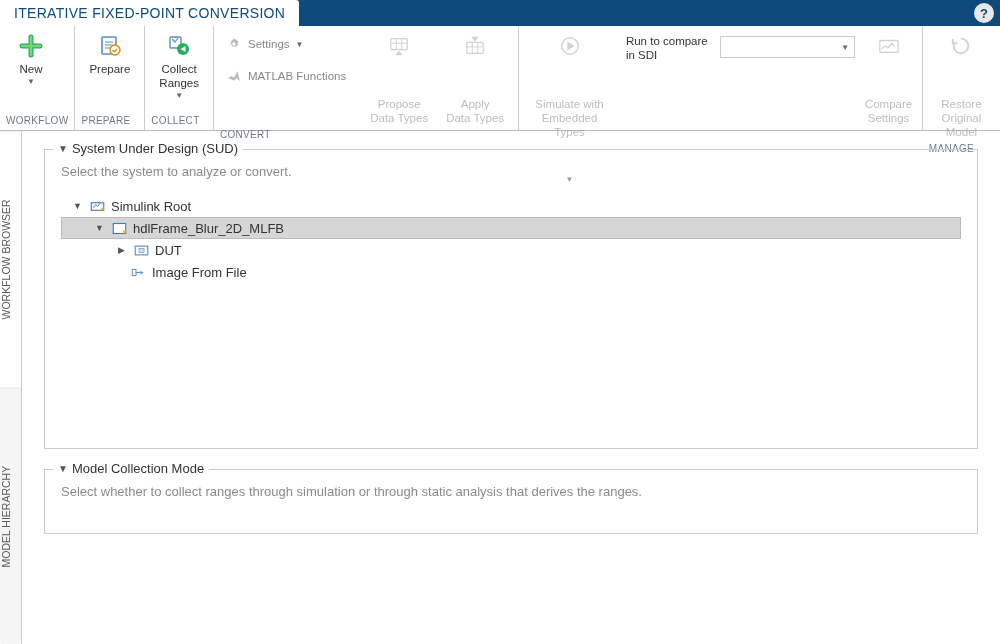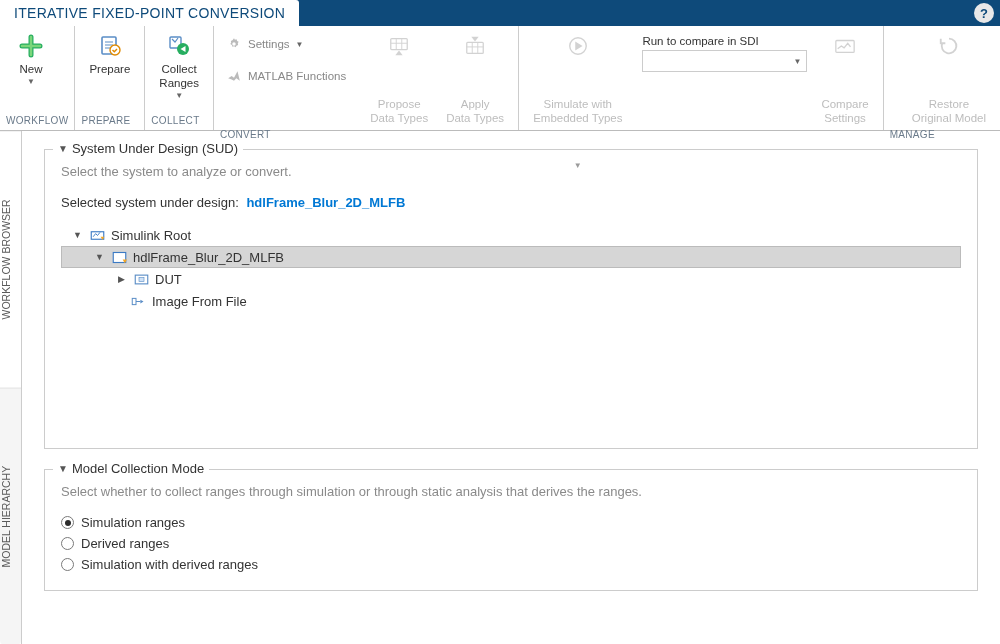--- a/index.html
+++ b/index.html
@@ -175,21 +175,21 @@
         <span class="ts-icon">
             <svg width="22" height="22" viewBox="0 0 24 24">
               <circle cx="12" cy="12" r="9" fill="none" stroke="#bbb" stroke-width="1.5"></circle>
               <path d="M9 7l8 5-8 5z" fill="#bbb"></path>
             </svg>
           </span>
         <span class="ts-btn-label muted" style="white-space:pre-line;">Simulate with
 Embedded Types</span>
         <span class="ts-arrow">▼</span>
       </div>
-      <div style="display:flex;flex-direction:column;padding:4px 4px 0 10px;">
+      <div style="display:flex;flex-direction:row;padding:4px 4px 0 10px;">
         <span class="ts-btn-label" style="text-align:left;">Run to compare in SDI</span>
         <div class="ts-dropdown">
             <span></span>
             <span class="ts-arrow">▼</span>
           </div>
       </div>
       <div class="ts-btn-lg disabled">
         <span class="ts-icon">
             <svg width="22" height="22" viewBox="0 0 24 24">
               <rect x="2" y="6" width="20" height="13" rx="1" fill="#fff" stroke="#bbb" stroke-width="1.4"></rect>
@@ -225,24 +225,20 @@
     <div class="side-tab">MODEL HIERARCHY</div>
   </div>
   <div class="content">
 
     <div class="fieldset" style="height:300px;">
       <div class="fieldset-legend">
           <span class="legend-arrow">▼</span>
           <span>System Under Design (SUD)</span>
         </div>
       <div class="fs-desc">Select the system to analyze or convert.</div>
-      <div class="sel-sys">
-        <span>Selected system under design:</span>
-        <span class="sel-sys-val">hdlFrame_Blur_2D_MLFB</span>
-      </div>
       <div class="tree">
         <div class="tree-row ind-1">
           <span class="tree-exp">▼</span>
           <span class="tree-icon">
               <svg width="15" height="15" viewBox="0 0 24 24">
                 <rect x="2" y="6" width="20" height="12" fill="#fff" stroke="#3b7ac4" stroke-width="1.8"></rect>
                 <path d="M5 14l4-5 3 3 4-5" stroke="#3b7ac4" stroke-width="1.5" fill="none"></path>
                 <path class="lock-tri" d="M17 14h6l-3 5z"></path>
               </svg>
             </span>
@@ -280,30 +276,16 @@
         </div>
       </div>
     </div>
 
     <div class="fieldset">
       <div class="fieldset-legend">
           <span class="legend-arrow">▼</span>
           <span>Model Collection Mode</span>
         </div>
       <div class="fs-desc">Select whether to collect ranges through simulation or through static analysis that derives the ranges.</div>
-      <div class="radio-group">
-        <div class="radio-row">
-          <span class="radio-btn checked"></span>
-          <span>Simulation ranges</span>
-        </div>
-        <div class="radio-row">
-          <span class="radio-btn"></span>
-          <span>Derived ranges</span>
-        </div>
-        <div class="radio-row">
-          <span class="radio-btn"></span>
-          <span>Simulation with derived ranges</span>
-        </div>
-      </div>
     </div>
 
   </div>
 </div>
 
 </body></html>

